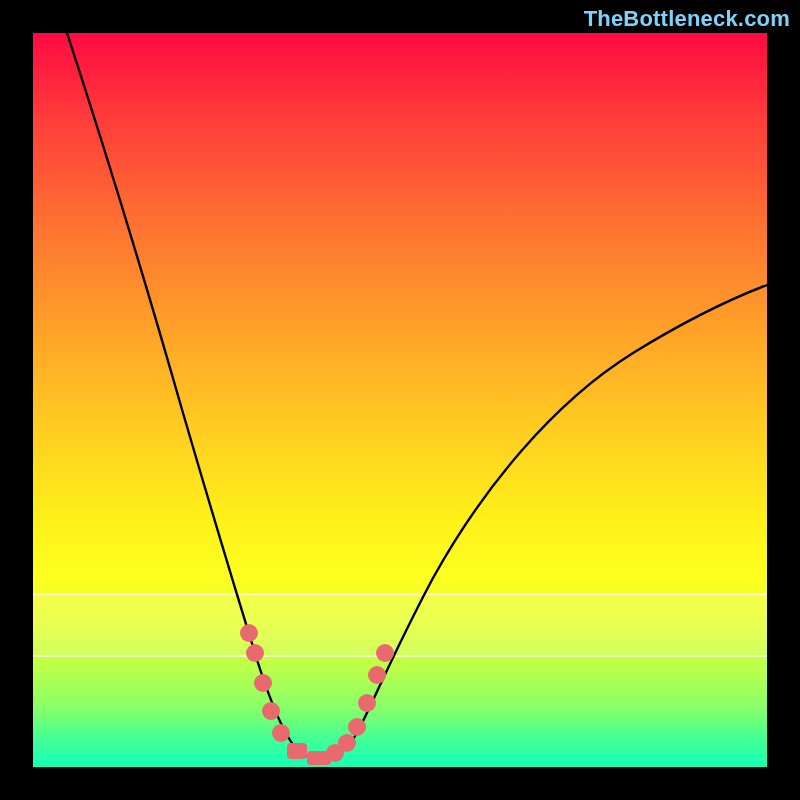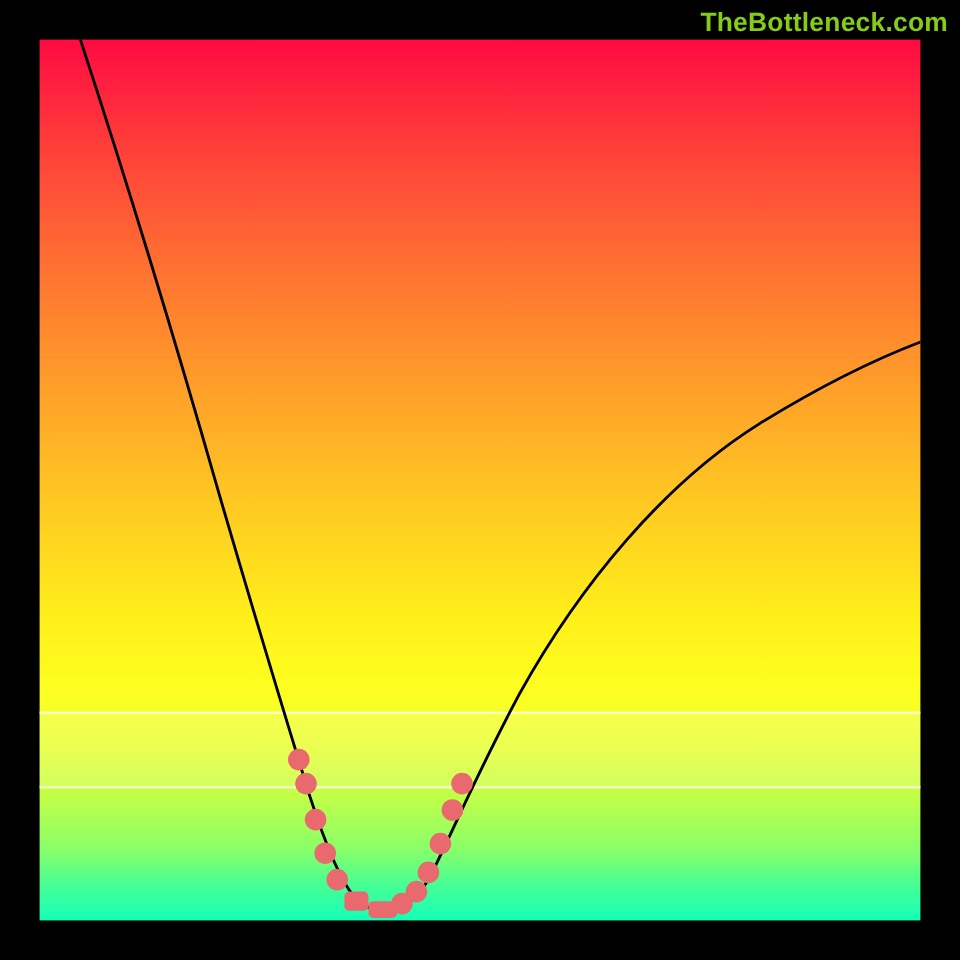--- a/index.html
+++ b/index.html
@@ -47,21 +47,21 @@
     border-top: 2px solid rgba(255,255,240,0.7);
     border-bottom: 2px solid rgba(255,255,240,0.7);
     background: rgba(255,255,230,0.18);
   }
   .watermark {
     position: absolute;
     top: 6px;
     right: 10px;
     font-size: 22px;
     font-weight: 600;
-    color: #84cc16;
+    color: #7dd3fc;
     letter-spacing: 0.2px;
   }
   svg.overlay {
     position: absolute;
     left: 0;
     top: 0;
     width: 734px;
     height: 734px;
   }
   .curve {

